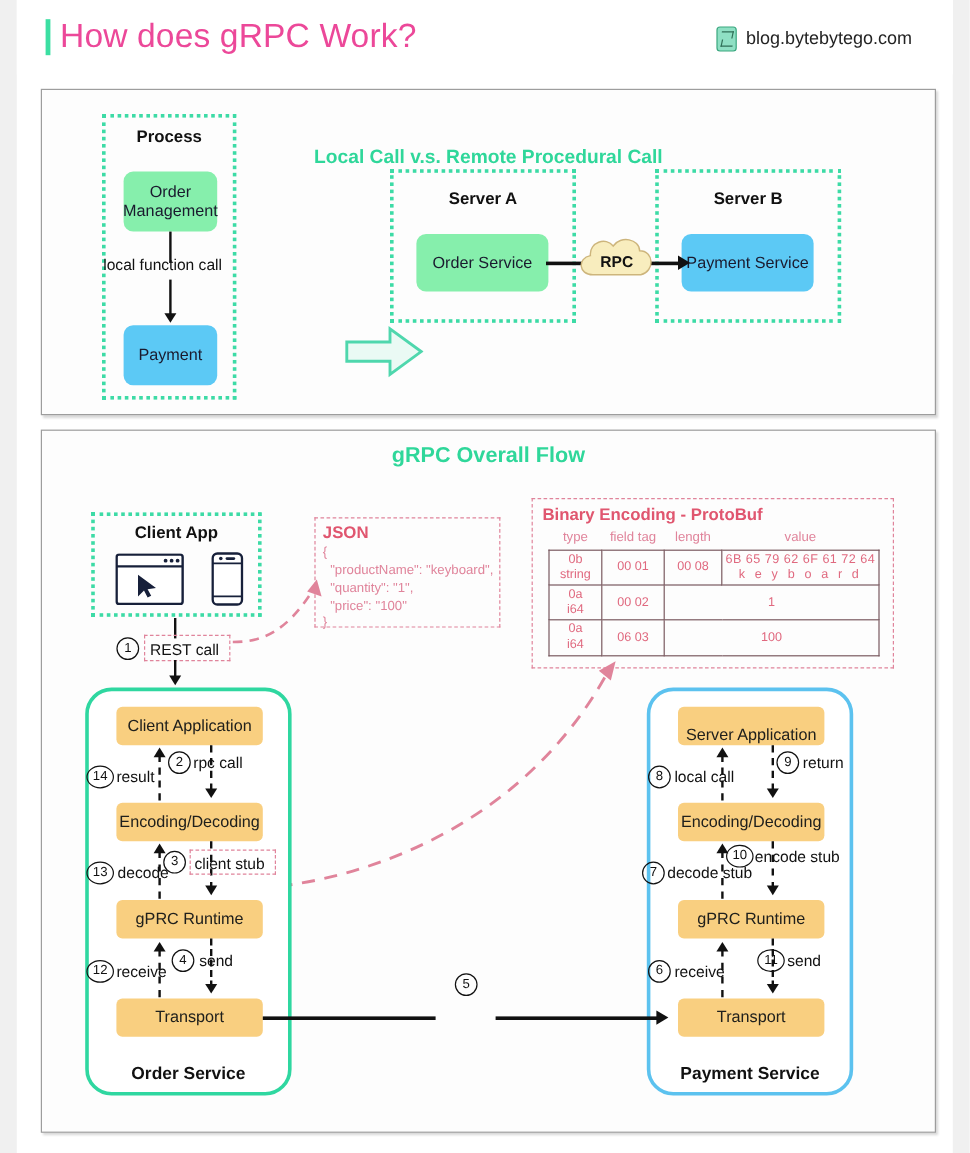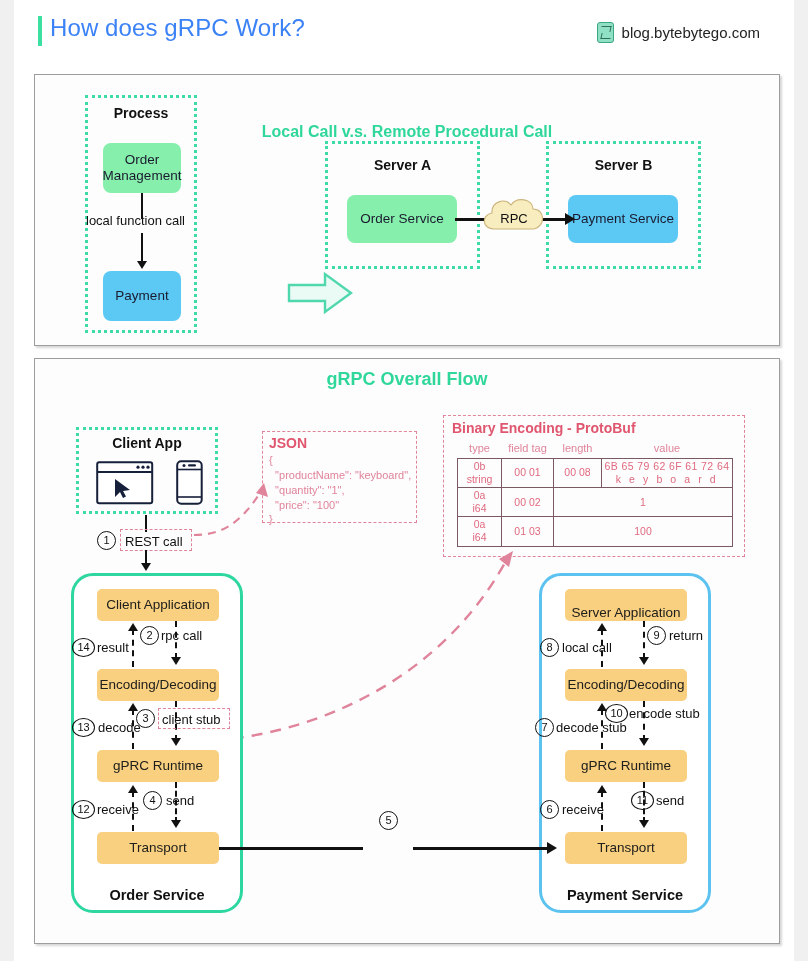--- a/index.html
+++ b/index.html
@@ -22,21 +22,21 @@
   .header {
     position: absolute; left:0; top:0; width:780px; height:62px;
     background:#fff;
   }
   .title-bar {
     position:absolute; left:24px; top:16px;
     width:4px; height:30px; background:#3bdfa2;
   }
   .page-title {
     position:absolute; left:36px; top:14px;
-    font-size:24px; color:#3b82f6; font-weight:400; letter-spacing:.1px;
+    font-size:28px; color:#ec4899; font-weight:400; letter-spacing:.1px;
     white-space:nowrap;
   }
   .brand {
     position:absolute; right:34px; top:22px;
     display:flex; align-items:center; gap:8px;
   }
   .brand-logo {
     width:17px; height:21px; border-radius:3px;
     background:#8fe0c4; border:1.5px solid #3aa77f;
     position:relative; display:block;
@@ -111,21 +111,21 @@
     position:absolute; width:0;height:0;
     border-top:6px solid transparent; border-bottom:6px solid transparent;
     border-left:10px solid #111;
   }
   .dashline { position:absolute; width:0; border-left:2.5px dashed #111; }
 
   
   .big-arrow { position:absolute; left:252px; top:196px; width:66px; height:44px; }
 
   
-  .cloud { position:absolute; }
+  .cloud { position:absolute;font-weight:bold; }
   .cloud .lbl {
     position:absolute; width:100%; text-align:center; top:50%;
     transform:translateY(-50%); font-size:13px; color:#111; z-index:3;
     white-space:nowrap;
   }
 
   
   .step {
     position:absolute; border:1.6px solid #111; border-radius:50%;
     display:flex;align-items:center;justify-content:center;
@@ -297,21 +297,21 @@
       </tr>
       <tr>
         <td style="white-space:pre-line;">0a
 i64</td>
         <td>00 02</td>
         <td colspan="2">1</td>
       </tr>
       <tr>
         <td style="white-space:pre-line;">0a
 i64</td>
-        <td>01 03</td>
+        <td>06 03</td>
         <td colspan="2">100</td>
       </tr>
     </tbody>
       </table>
 
     <svg style="position:absolute; left:156px; top:190px; width:330px; height:200px;" viewBox="0 0 330 200">
       <path d="M4 192 C90 192 240 150 316 10" stroke="#e0849b" stroke-width="2.4" fill="none" stroke-dasharray="11,8"></path>
       <polygon points="322,2 318,18 308,10" fill="#e0849b"></polygon>
     </svg>
 

